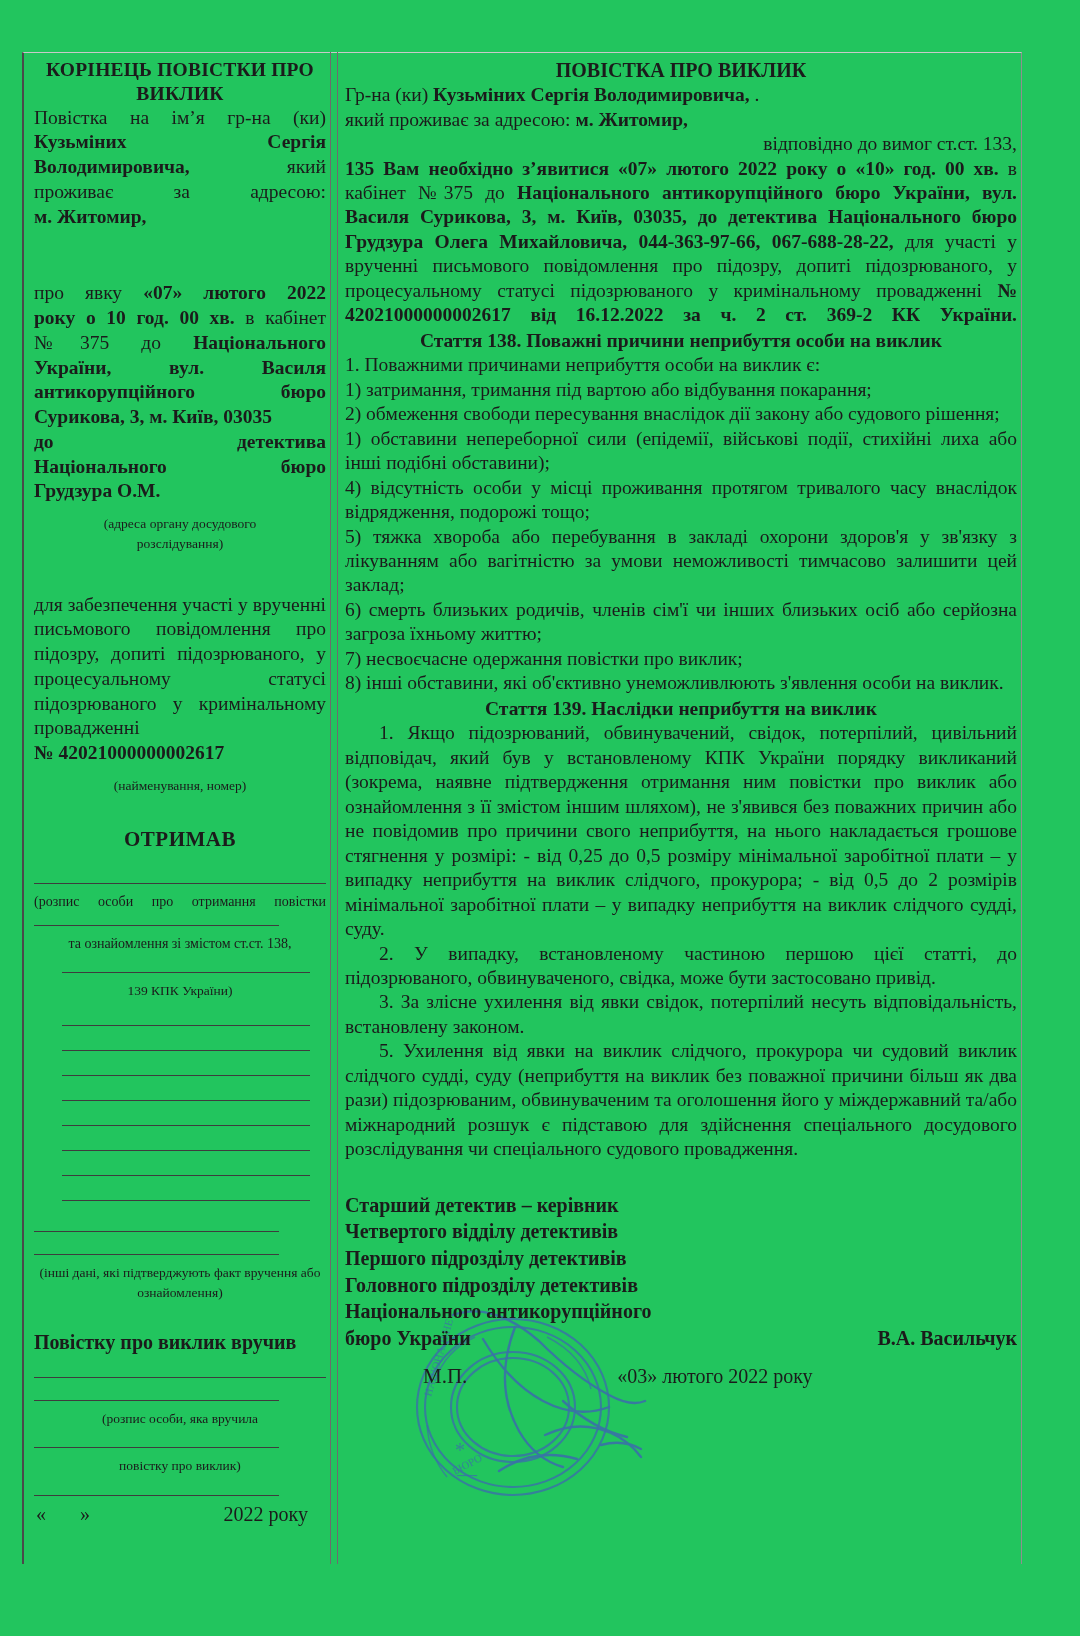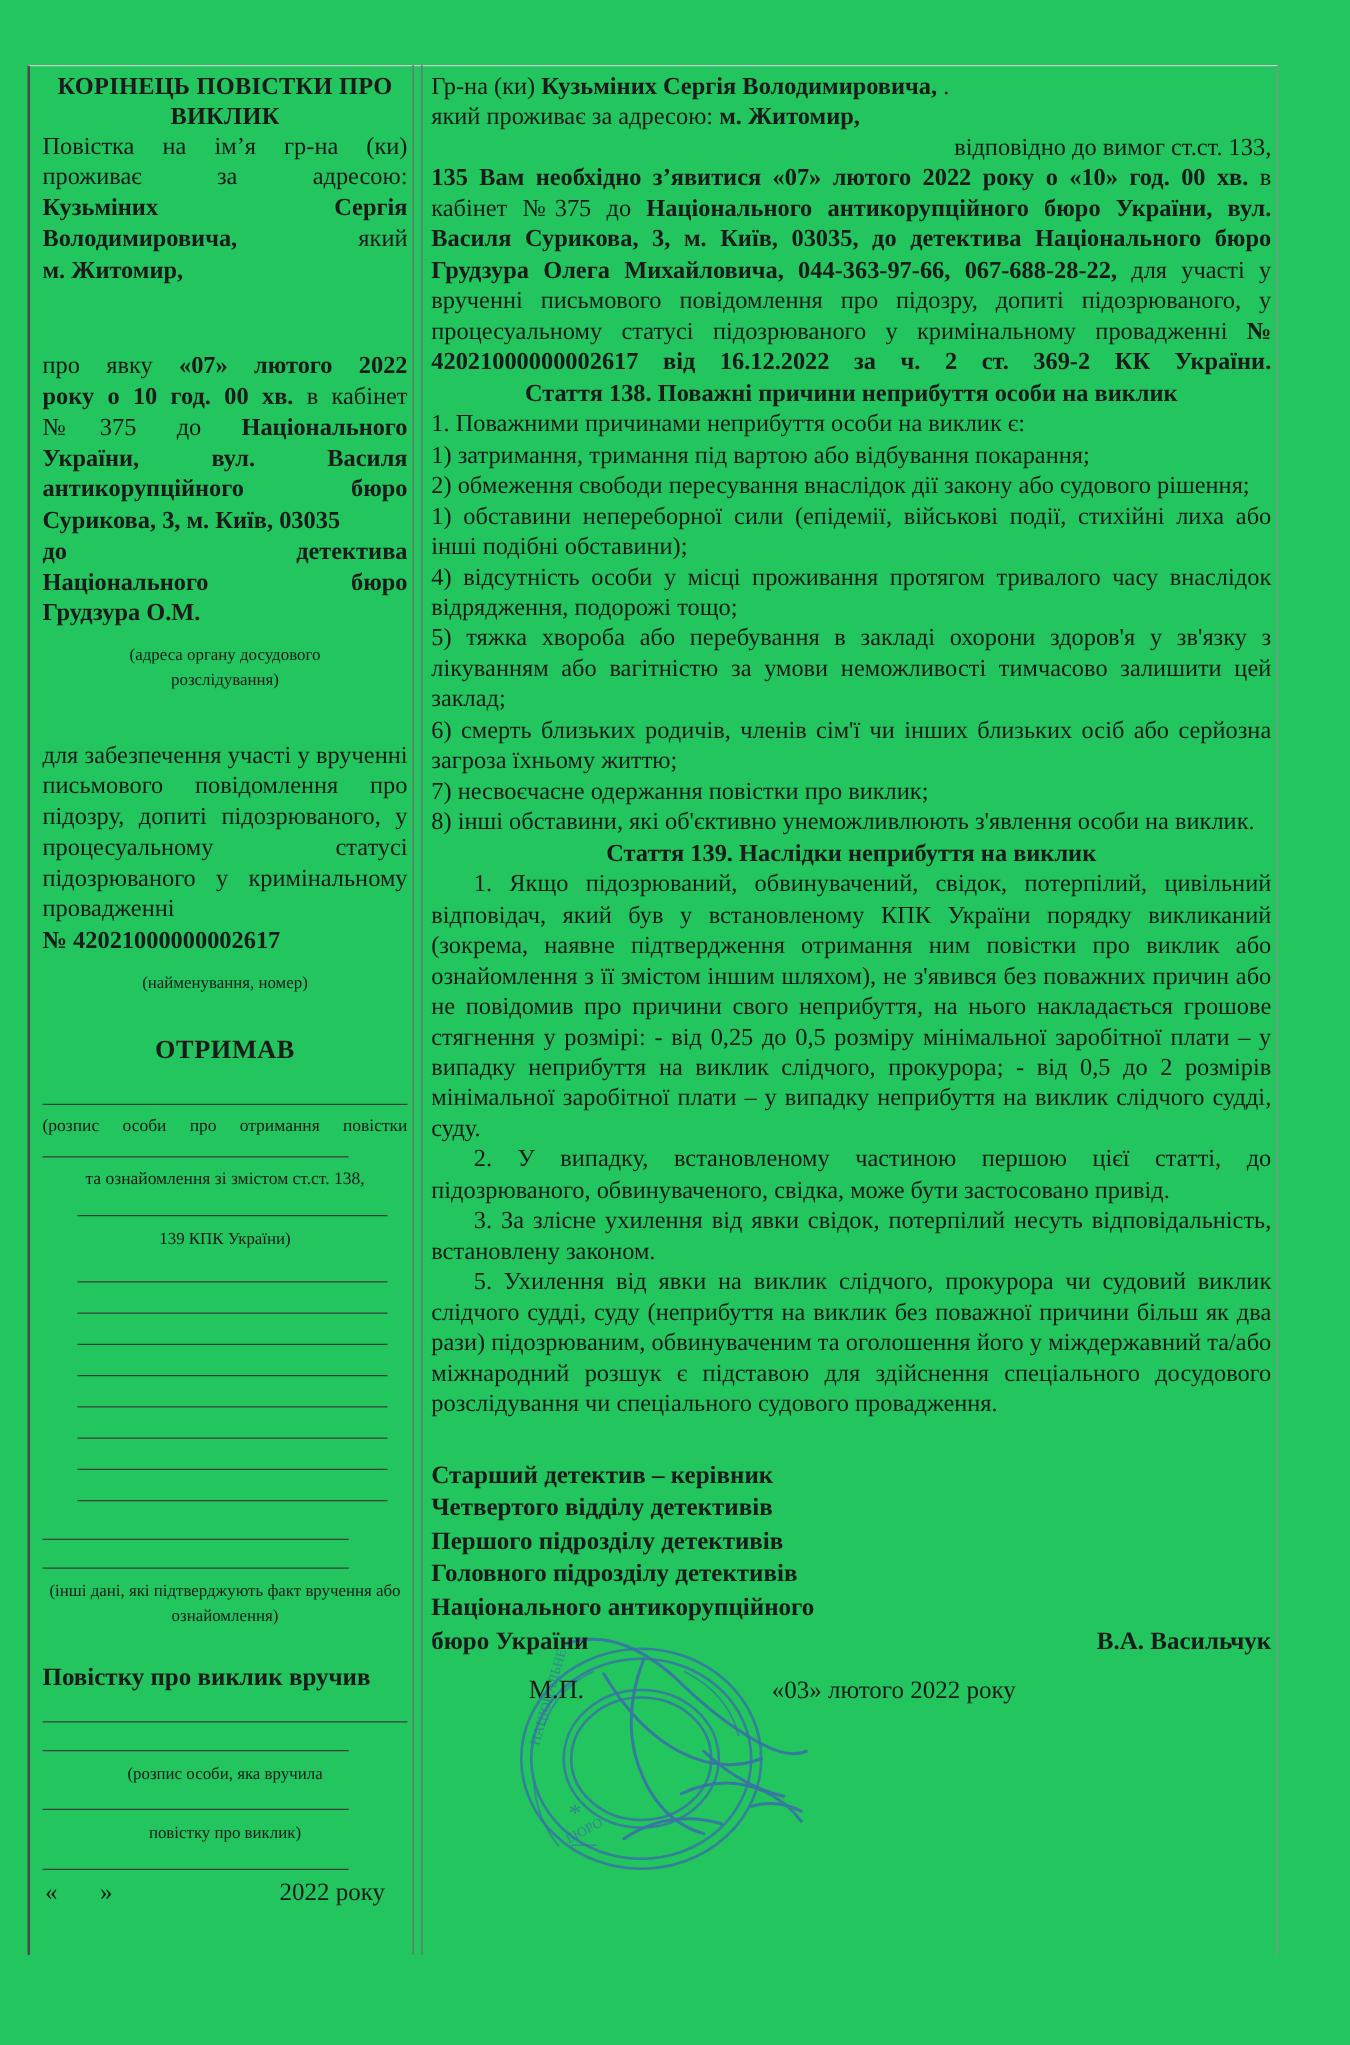--- a/index.html
+++ b/index.html
@@ -194,26 +194,26 @@
 
   <div class="col-left">
 
     <div class="title">
       <div>КОРІНЕЦЬ ПОВІСТКИ ПРО</div>
       <div>ВИКЛИК</div>
     </div>
 
     <div class="just">Повістка на ім’я гр-на (ки)</div>
 
-    <div class="just">проживає за адресою:</div>
-
     <div class="just b" style="text-align-last:justify;">
       <span>Кузьміних Сергія Володимировича,</span>
       <span class="b" style="font-weight:normal">який</span>
     </div>
+
+    <div class="just">проживає за адресою:</div>
     <div class="b">м. Житомир,</div>
 
     <div class="para-gap-xl"></div>
 
     <div class="just" style="text-align-last:justify;">
       <span>про явку</span>
       <span class="b">«07» лютого 2022</span>
     </div>
     <div class="just">
       <span class="b">року о 10 год. 00 хв.</span>
@@ -305,20 +305,21 @@
     <div class="datefoot">
       <span class="q1">«</span>
       <span class="q2">»</span>
       <span class="yr">2022 року</span>
     </div>
 
   </div>
 
   <div class="col-right">
 
+    <div class="title">ПОВІСТКА ПРО ВИКЛИК</div>
 
     <div>
       <span>Гр-на (ки)</span>
       <span class="b">Кузьміних Сергія Володимировича,</span>
       <span>.</span>
     </div>
 
     <div>
       <span>який проживає за адресою:</span>
       <span class="b">м. Житомир,</span>

